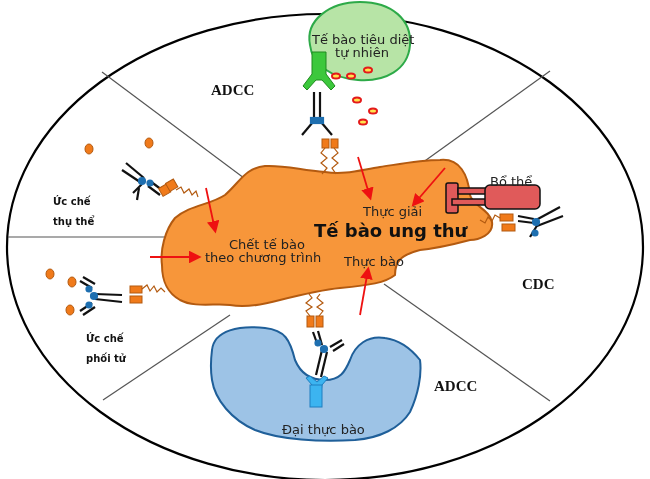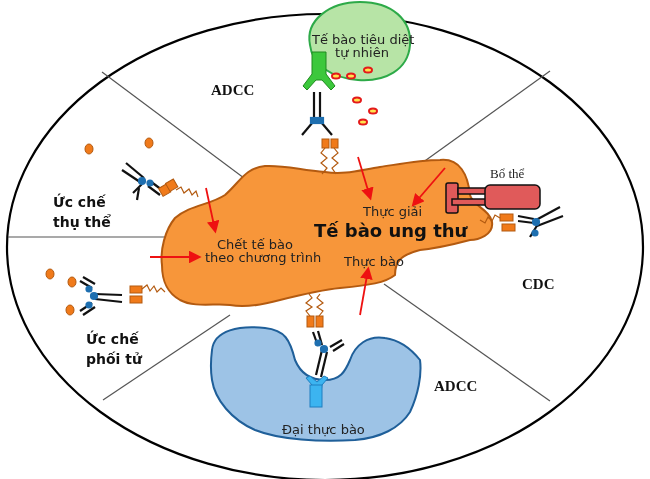--- a/index.html
+++ b/index.html
@@ -1,20 +1,20 @@
 <!DOCTYPE html>
 <html><head>
 <meta charset="utf-8">
 <style>
   html, body { margin:0; padding:0; background:#ffffff; }
   body { width:650px; height:479px; overflow:hidden; position:relative; font-family:"Liberation Sans", sans-serif; }
   #stage { position:absolute; left:0; top:0; width:650px; height:479px; }
   .lbl { position:absolute; color:#111; white-space:nowrap; }
   .serif-lbl { font-family:"Liberation Serif", "DejaVu Serif", serif; font-weight:bold; font-size:15px; }
-  .sans-bold { font-family:"DejaVu Sans", sans-serif; font-weight:bold; font-size:14px; line-height:20px; text-align:left; }
+  .sans-bold { font-family:"DejaVu Sans", sans-serif; font-weight:bold; font-size:10px; line-height:20px; text-align:left; }
   .small { font-family:"DejaVu Sans", sans-serif; font-size:13px; line-height:13px; text-align:center; color:#222; }
   .title { font-family:"DejaVu Sans", sans-serif; font-weight:bold; font-size:18px; color:#111; }
 </style>
 </head>
 <body>
 
 <div id="stage">
 <svg width="650" height="479" viewBox="0 0 650 479" xmlns="http://www.w3.org/2000/svg">
 
   <ellipse cx="325" cy="247" rx="318" ry="233" fill="#ffffff" stroke="#000" stroke-width="2.2"></ellipse>
@@ -154,25 +154,25 @@
 </svg>
 
 
 <div class="lbl title" style="left:298px;top:220px;margin-left:16px;">Tế bào ung thư</div>
 
 <div class="lbl small" style="left:312px;top:33px;width:100px;">
   <div>Tế bào tiêu diệt</div>
   <div>tự nhiên</div>
 </div>
 
-<div class="lbl small" style="left:490px;top:167px;font-family:Liberation Serif, serif;">Bổ thể</div>
+<div class="lbl small" style="left:490px;top:175px;">Bổ thể</div>
 
 <div class="lbl small" style="left:282px;top:423px;">Đại thực bào</div>
 
-<div class="lbl small" style="left:205px;top:238px;width:100px;">
+<div class="lbl small" style="left:205px;top:238px;width:100px;text-align:right;">
   <div>Chết tế bào</div>
   <div>theo chương trình</div>
 </div>
 
 <div class="lbl small" style="left:363px;top:205px;">Thực giải</div>
 <div class="lbl small" style="left:344px;top:255px;">Thực bào</div>
 
 <div class="lbl serif-lbl" style="left:211px;top:82px;font-family:Liberation Serif, serif;">ADCC</div>
 <div class="lbl serif-lbl" style="left:522px;top:276px;">CDC</div>
 <div class="lbl serif-lbl" style="left:434px;top:378px;">ADCC</div>

